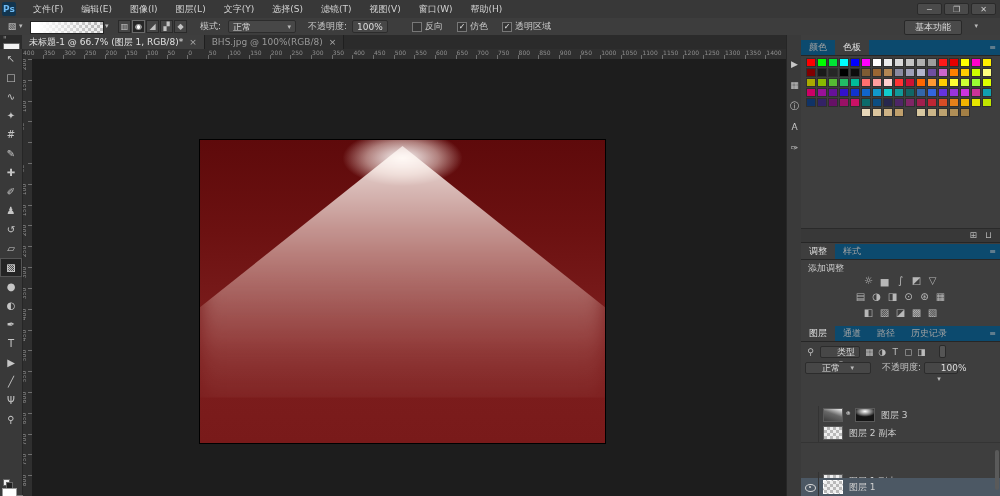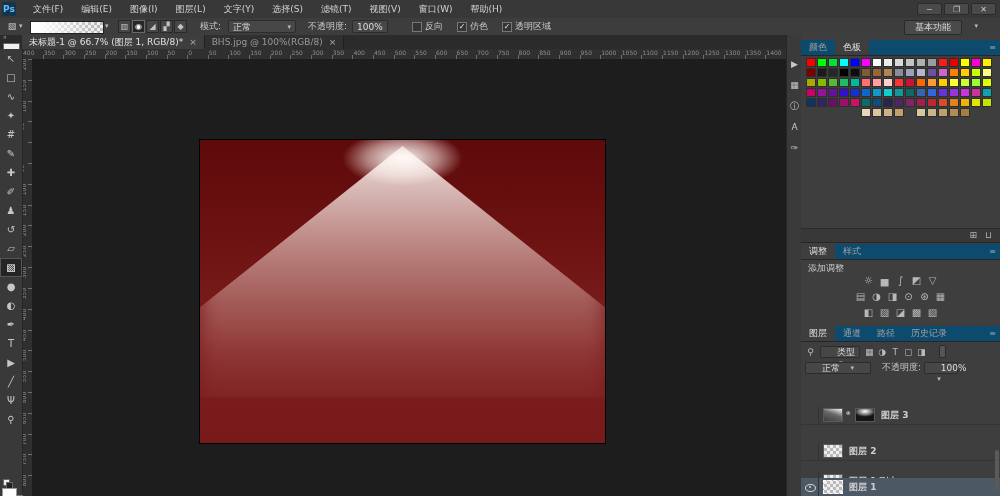--- a/index.html
+++ b/index.html
@@ -90,21 +90,21 @@
   .eye-cell{position:absolute;left:0;top:0;width:17px;height:18px;border-right:1px solid #333;}
   .eye{position:absolute;left:4px;top:6px;width:9px;height:6px;border:1px solid #d8d8d8;border-radius:50%;}
   .eye i{position:absolute;left:2.5px;top:1px;width:2px;height:2px;background:#d8d8d8;border-radius:50%;}
   .thumb{position:absolute;top:2px;width:20px;height:14px;border:1px solid #5a5a5a;box-sizing:border-box;
     background-image:linear-gradient(45deg,#b9b9b9 25%,transparent 25%,transparent 75%,#b9b9b9 75%),
                      linear-gradient(45deg,#b9b9b9 25%,#efefef 25%,#efefef 75%,#b9b9b9 75%);
     background-size:6px 6px;background-position:0 0,3px 3px;}
   .thumb.beam-thumb{background-image:linear-gradient(200deg,rgba(255,255,255,.95),rgba(180,180,180,.35) 45%,rgba(60,60,60,.9) 100%);background-size:100% 100%;}
   .thumb.mask-thumb{background-image:radial-gradient(ellipse 12px 6px at 50% 20%,#fff,#777 55%,#151515 90%);background-size:100% 100%;}
   .thumb.sel{border:1px dashed #fff;}
-  .layer-label{position:absolute;top:0;height:18px;line-height:18px;color:#cfcfcf;font-size:9px;font-weight:bold;}
+  .layer-label{position:absolute;top:0;height:18px;line-height:18px;color:#cfcfcf;font-size:9px;}
   .link-glyph{position:absolute;top:3px;color:#ccc;font-size:8px;}
   #layers-scrollbar{position:absolute;right:1px;top:415px;width:4px;height:40px;background:#5a5a5a;border-radius:2px;}
 </style>
 </head>
 <body>
 
 <div id="app">
 
   <div id="titlebar" class="abs">
     <div id="ps-logo" class="abs">Ps</div>
@@ -447,24 +447,24 @@
 
 
     <div id="layerlist">
         <div class="layer-row" style="top: 0px;">
           <div class="eye-cell"></div>
           <div class="thumb beam-thumb" style="left: 22px;"></div>
           <div class="link-glyph" style="left: 44px;">⚭</div>
           <div class="thumb mask-thumb" style="left: 54px;"></div>
           <div class="layer-label" style="left: 80px;">图层 3</div>
         </div>
-        <div class="layer-row" style="top: 36px;">
+        <div class="layer-row" style="top: 18px;">
           <div class="eye-cell"></div>
           <div class="thumb" style="left: 22px;"></div>
-          <div class="layer-label" style="left: 48px;">图层 2</div>
+          <div class="layer-label" style="left: 48px;">图层 2 副本</div>
         </div>
         <div class="layer-row" style="top: 66px;">
           <div class="eye-cell"></div>
           <div class="thumb" style="left: 22px;"></div>
           <div class="layer-label" style="left: 48px;">图层 1 副本</div>
         </div>
         <div class="layer-row selected" style="top: 72px;">
           <div class="eye-cell">
             <div class="eye">
               <i></i>

